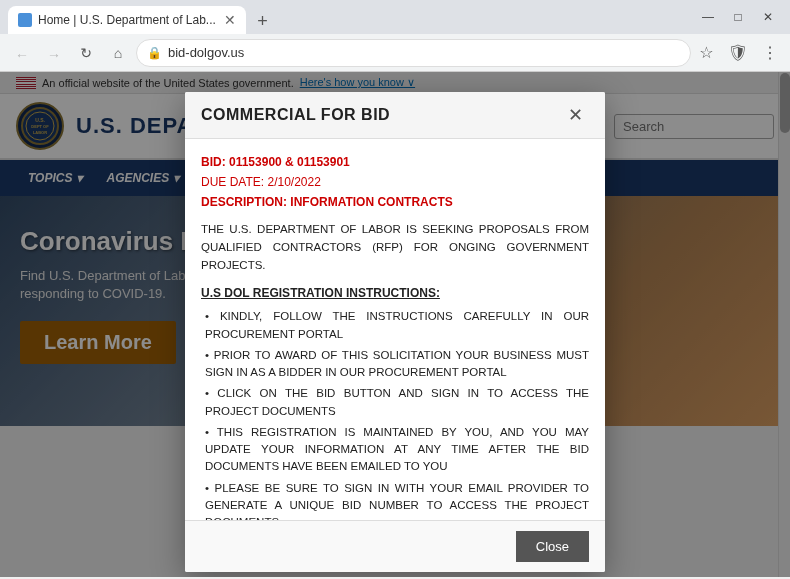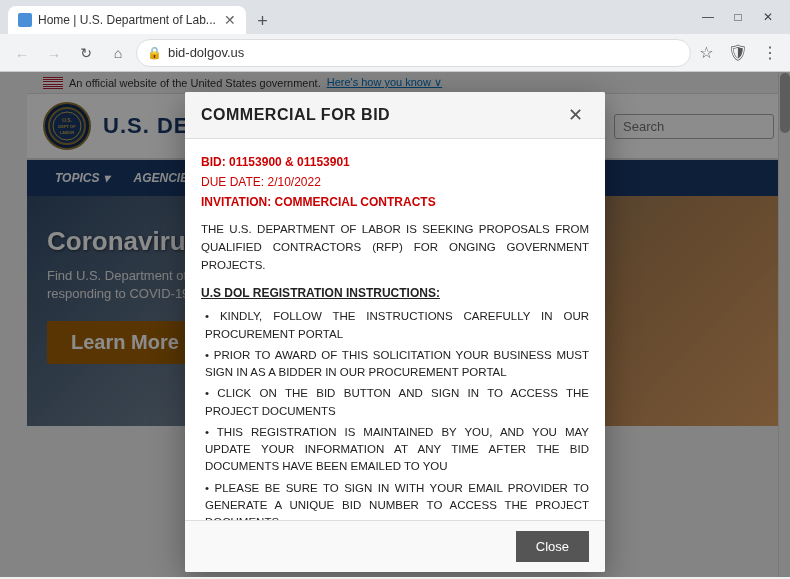--- a/index.html
+++ b/index.html
@@ -103,21 +103,20 @@
       display: flex;
       align-items: center;
       padding: 0 8px;
     }
 
     
     .site-content {
       position: relative;
       height: calc(579px - 74px);
       overflow: hidden;
-      padding-left: 27px;
     }
 
     
     .gov-banner {
       background: #f0f0f0;
       padding: 4px 16px;
       font-size: 11px;
       color: #333;
       display: flex;
       align-items: center;
@@ -453,21 +452,21 @@
     <div class="modal">
 
       <div class="modal-header">
         <span class="modal-title">COMMERCIAL FOR BID</span>
         <span class="modal-close">✕</span>
       </div>
 
       <div class="modal-body">
         <div class="modal-bid-line">BID: 01153900 &amp; 01153901</div>
         <div class="modal-due-line">DUE DATE: 2/10/2022</div>
-        <div class="modal-desc-line">INVITATION: COMMERCIAL CONTRACTS</div>
+        <div class="modal-desc-line">DESCRIPTION: INFORMATION CONTRACTS</div>
 
         <div class="modal-para">THE U.S. DEPARTMENT OF LABOR IS SEEKING PROPOSALS FROM QUALIFIED CONTRACTORS (RFP) FOR ONGING GOVERNMENT PROJECTS.</div>
 
         <div class="modal-section-title">U.S DOL REGISTRATION INSTRUCTIONS:</div>
 
         <div class="modal-bullet">• KINDLY, FOLLOW THE INSTRUCTIONS CAREFULLY IN OUR PROCUREMENT PORTAL</div>
         <div class="modal-bullet">• PRIOR TO AWARD OF THIS SOLICITATION YOUR BUSINESS MUST SIGN IN AS A BIDDER IN OUR PROCUREMENT PORTAL</div>
         <div class="modal-bullet">• CLICK ON THE BID BUTTON AND SIGN IN TO ACCESS THE PROJECT DOCUMENTS</div>
         <div class="modal-bullet">• THIS REGISTRATION IS MAINTAINED BY YOU, AND YOU MAY UPDATE YOUR INFORMATION AT ANY TIME AFTER THE BID DOCUMENTS HAVE BEEN EMAILED TO YOU</div>
         <div class="modal-bullet">• PLEASE BE SURE TO SIGN IN WITH YOUR EMAIL PROVIDER TO GENERATE A UNIQUE BID NUMBER TO ACCESS THE PROJECT DOCUMENTS</div>

